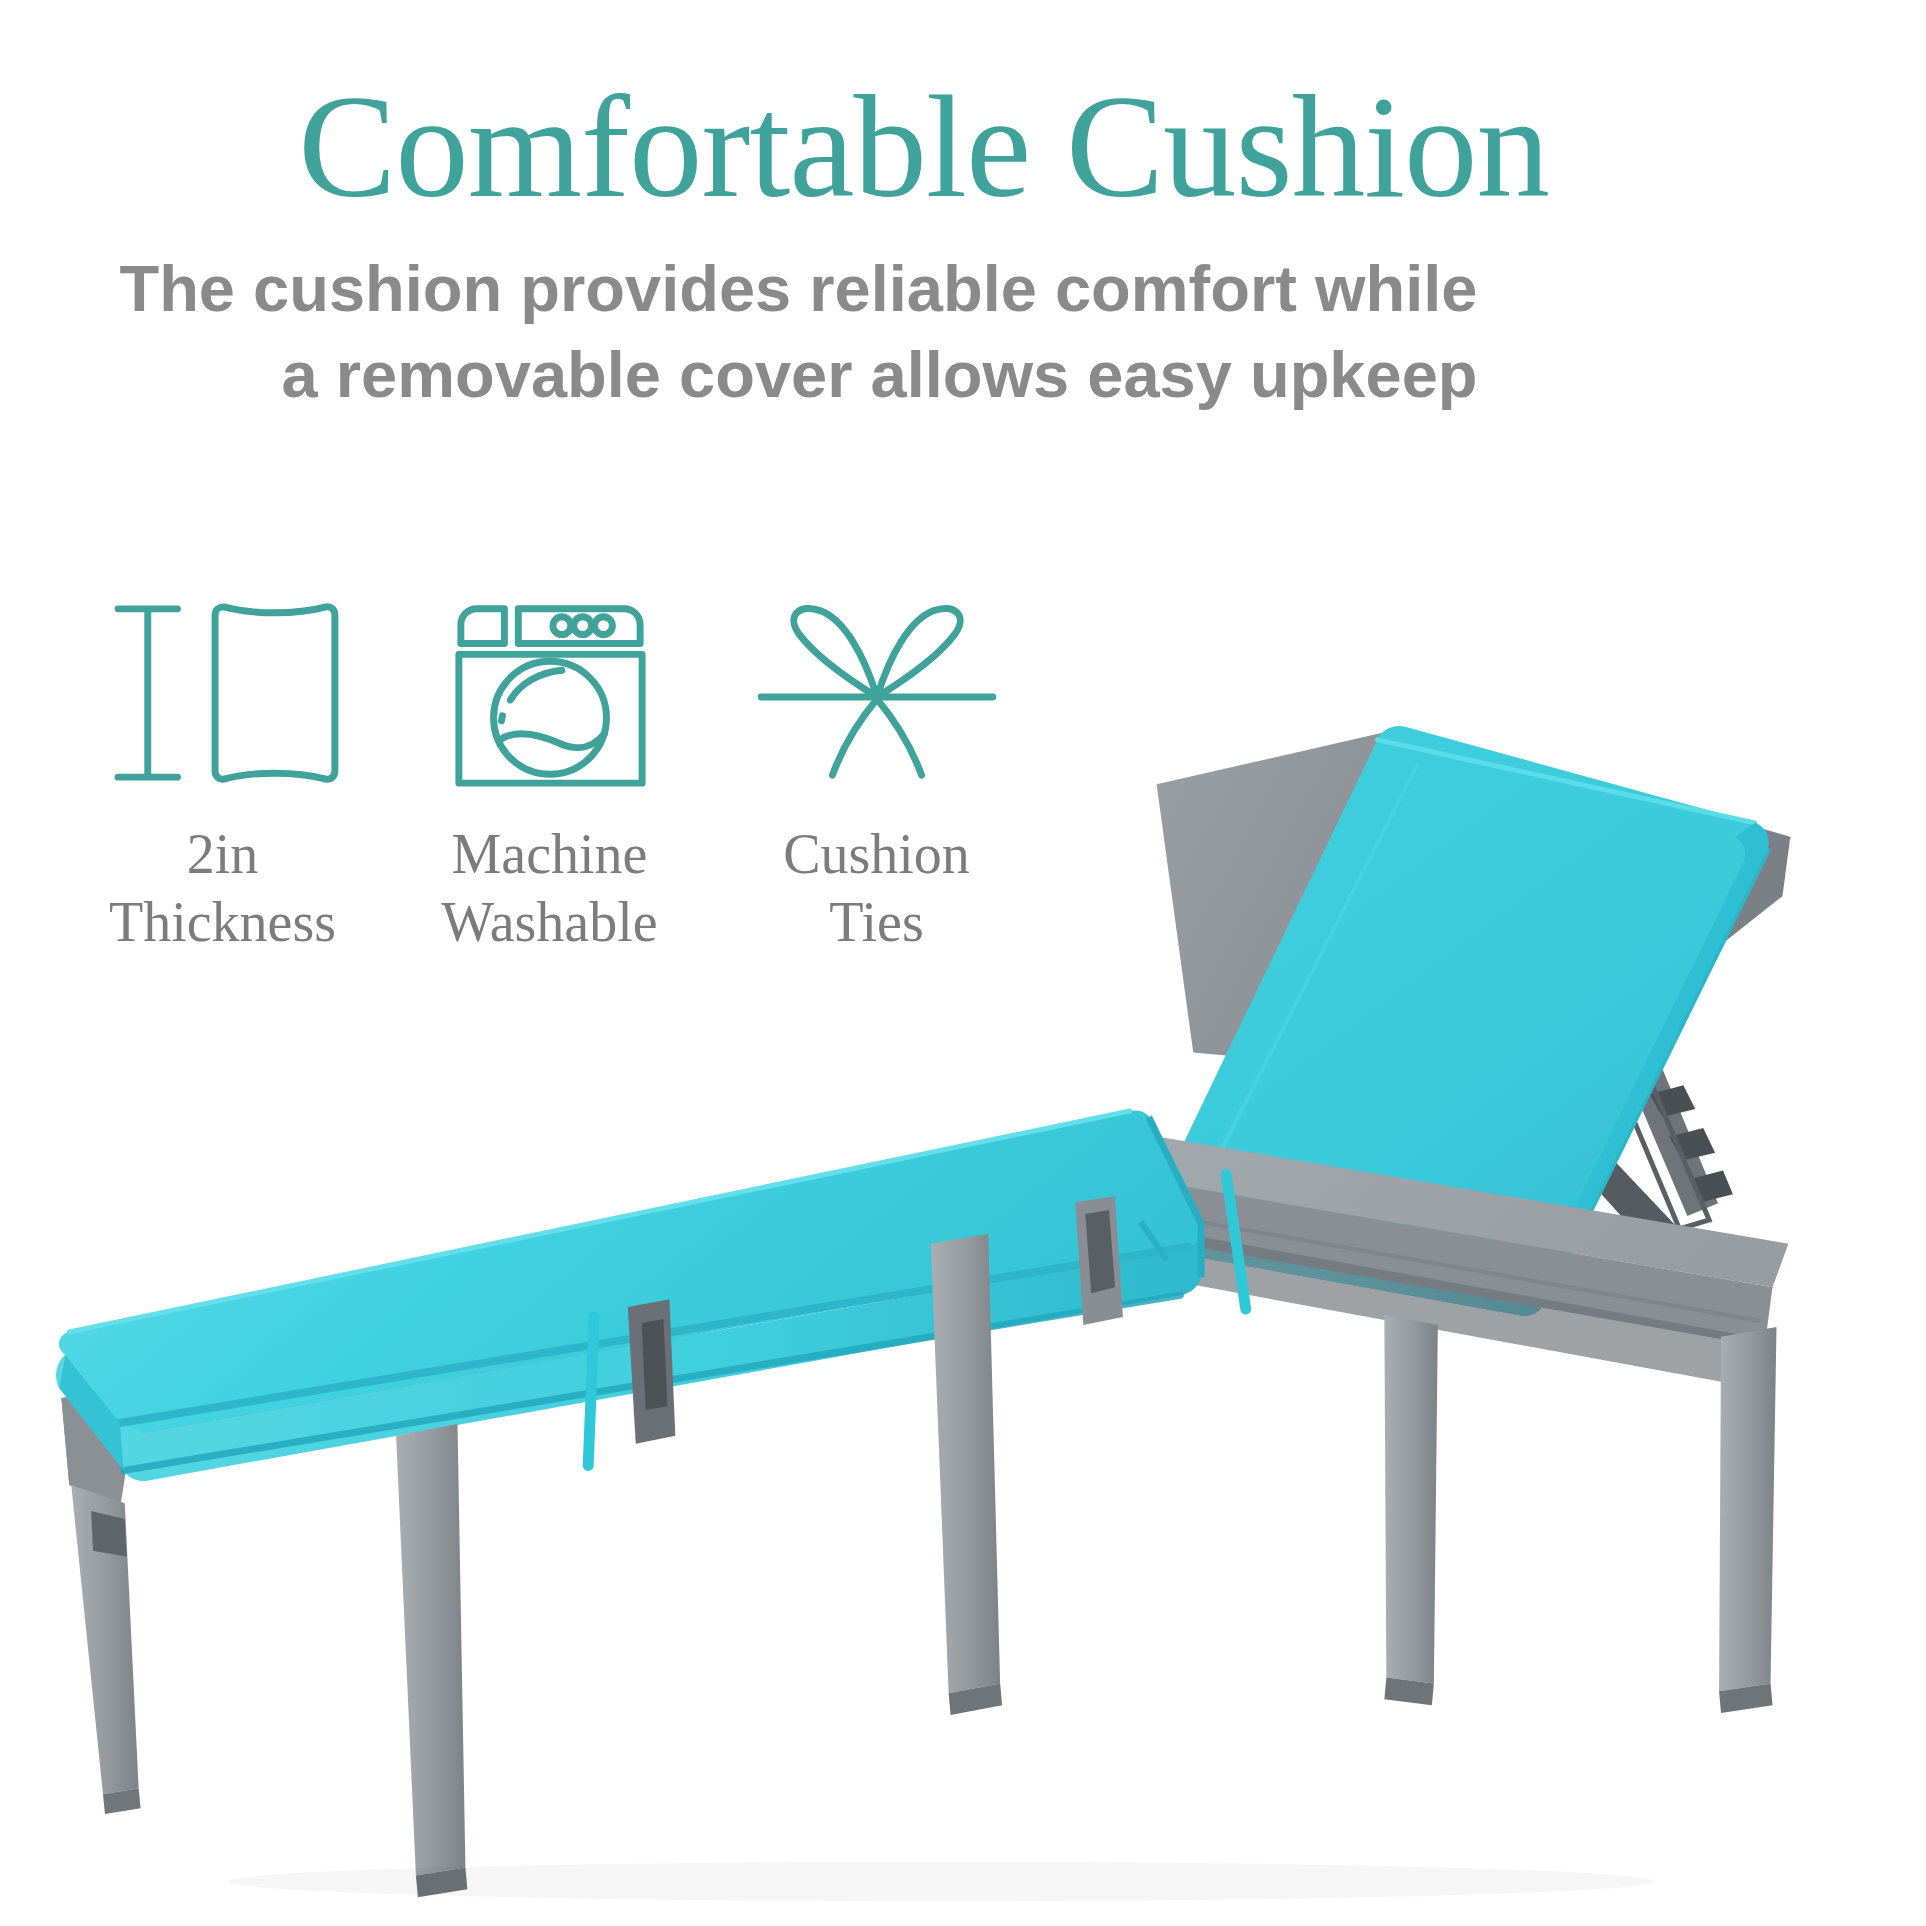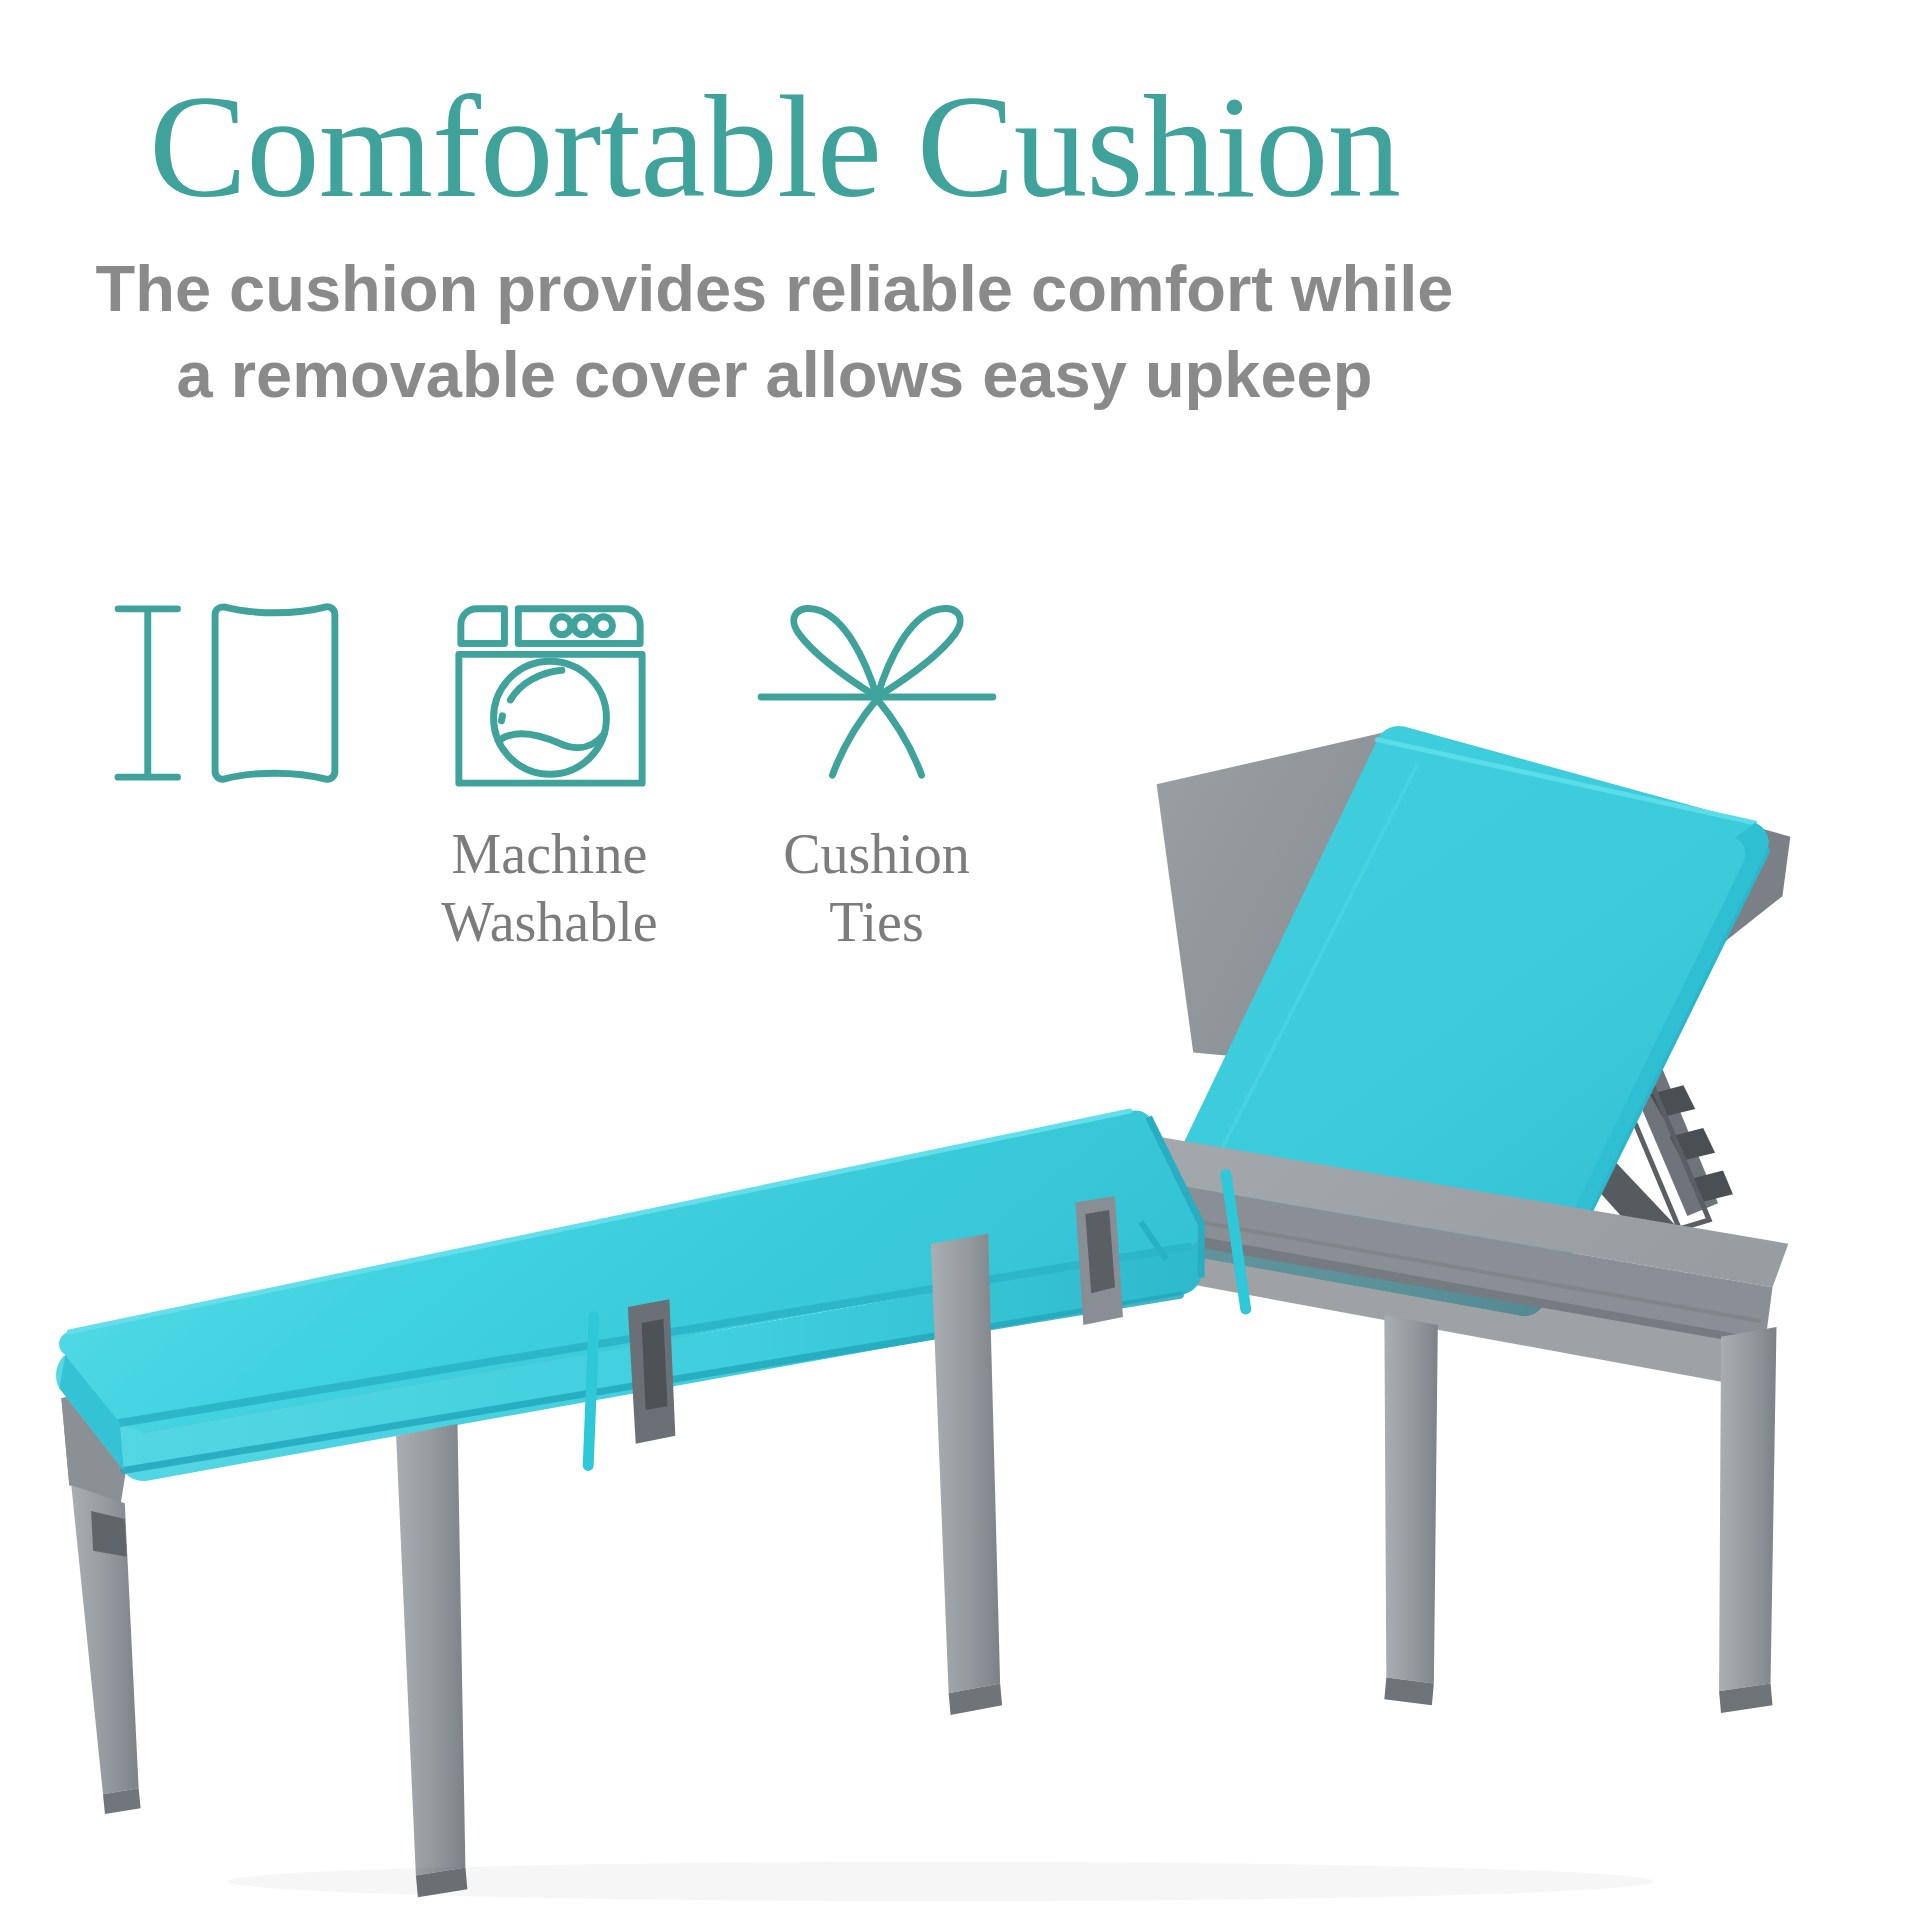--- a/index.html
+++ b/index.html
@@ -15,21 +15,21 @@
     overflow: hidden;
     font-family: "Liberation Serif", "DejaVu Serif", serif;
   }
 
   
   .header {
     position: absolute;
     top: 0;
     left: 0;
     width: 1549px;
-    text-align: center;
+    text-align: right;
   }
   .title {
     margin: 0;
     padding-top: 71px;
     font-family: "Liberation Serif", "DejaVu Serif", serif;
     font-size: 147px;
     line-height: 1.04;
     font-weight: 400;
     letter-spacing: -1px;
     color: #3FA39B;
@@ -108,20 +108,21 @@
           <line x1="14" y1="185" x2="74" y2="185"></line>
 
           <path d="M112 21 C112 16 116 13 121 13
                    C151 21 194 21 224 13
                    C229 12 233 16 233 21
                    L233 179 C233 184 229 188 224 187
                    C194 179 151 179 121 187
                    C116 188 112 184 112 179 Z"></path>
         </svg>
       </div>
+      <div class="feature-label"><span>2in</span><br><span>Thickness</span></div>
     </div>
 
     <div class="feature">
       <div class="feature-icon">
         <svg width="213" height="208" viewBox="0 0 215 210" fill="none" stroke="#3FA39B" stroke-width="7" stroke-linecap="round" stroke-linejoin="round">
 
           <path d="M18 36 C18 27 25 20 34 20 L62 20 L62 55 L18 55 Z"></path>
 
           <path d="M76 20 L183 20 C192 20 199 27 199 36 L199 55 L76 55 Z"></path>
 

